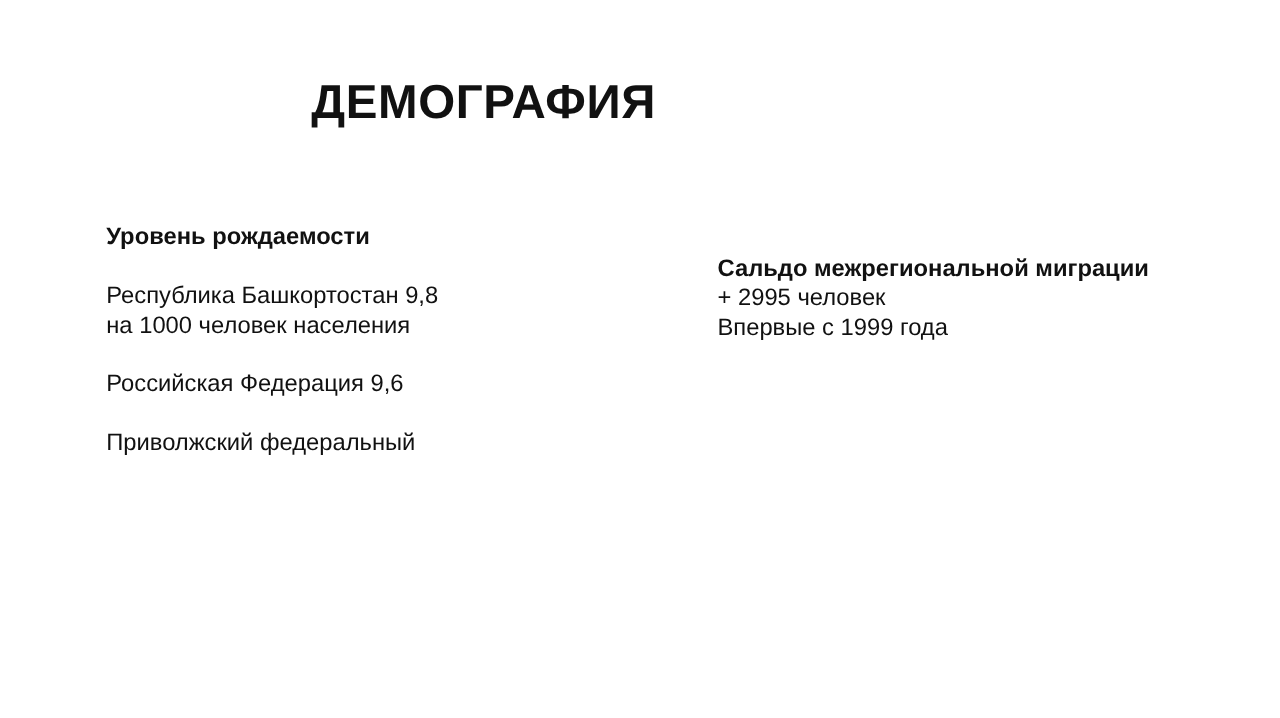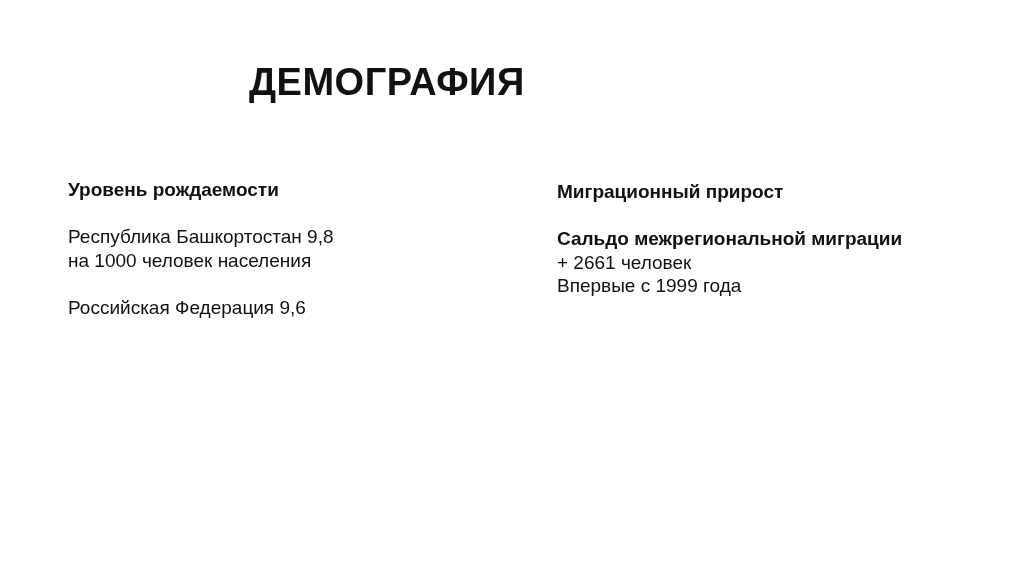--- a/index.html
+++ b/index.html
@@ -29,20 +29,21 @@
     line-height: 44px;
     font-weight: 700;
     letter-spacing: 0.5px;
     white-space: nowrap;
     text-align: center;
   }
   .col {
     position: absolute;
     font-size: 19px;
     line-height: 23.5px;
+    margin-left: 17px;
   }
   .col-left {
     left: 68px;
     top: 178px;
     width: 340px;
   }
   .col-right {
     left: 557px;
     top: 180px;
     width: 420px;
@@ -64,27 +65,27 @@
       <span class="line bold">Уровень рождаемости</span>
     </div>
     <div class="para">
       <span class="line">Республика Башкортостан 9,8</span>
       <span class="line">на 1000 человек населения</span>
     </div>
     <div class="para">
       <span class="line">Российская Федерация 9,6</span>
     </div>
     <div class="para">
+      <span class="line">Приволжский федеральный</span>
     </div>
   </div>
 
   <div class="col col-right">
     <div class="para">
-      <span class="line bold">Миграционный прирост</span>
     </div>
     <div class="para">
       <span class="line bold">Сальдо межрегиональной миграции</span>
-      <span class="line">+ 2661 человек</span>
+      <span class="line">+ 2995 человек</span>
       <span class="line">Впервые с 1999 года</span>
     </div>
   </div>
 
 </div>
 
 </body></html>

